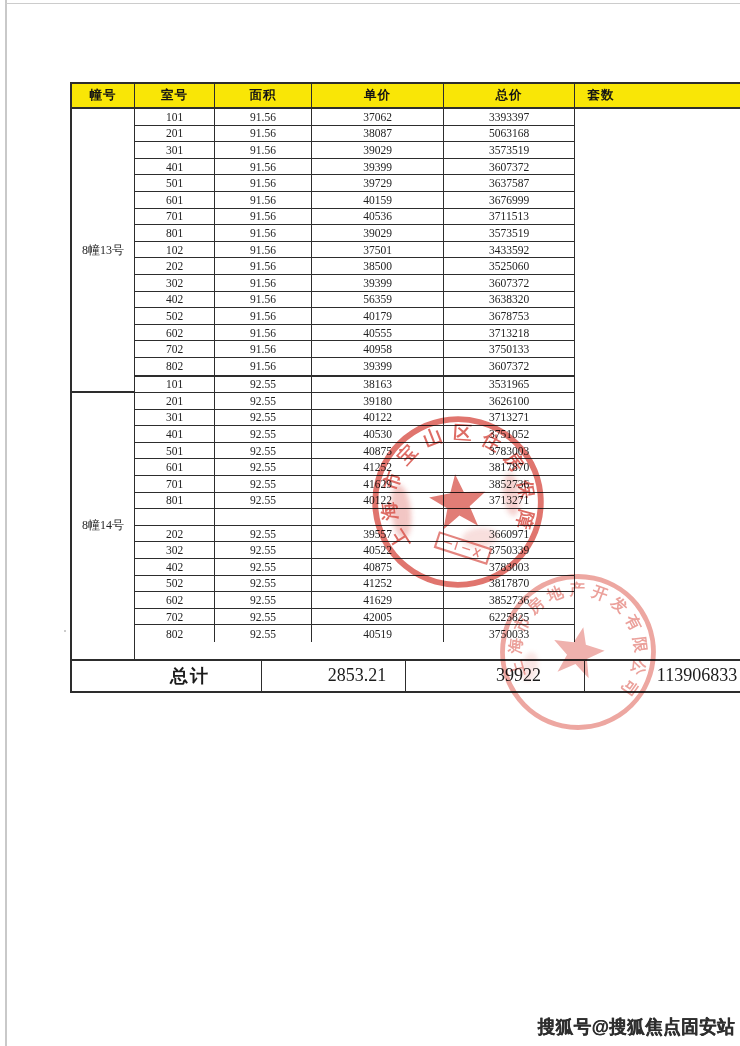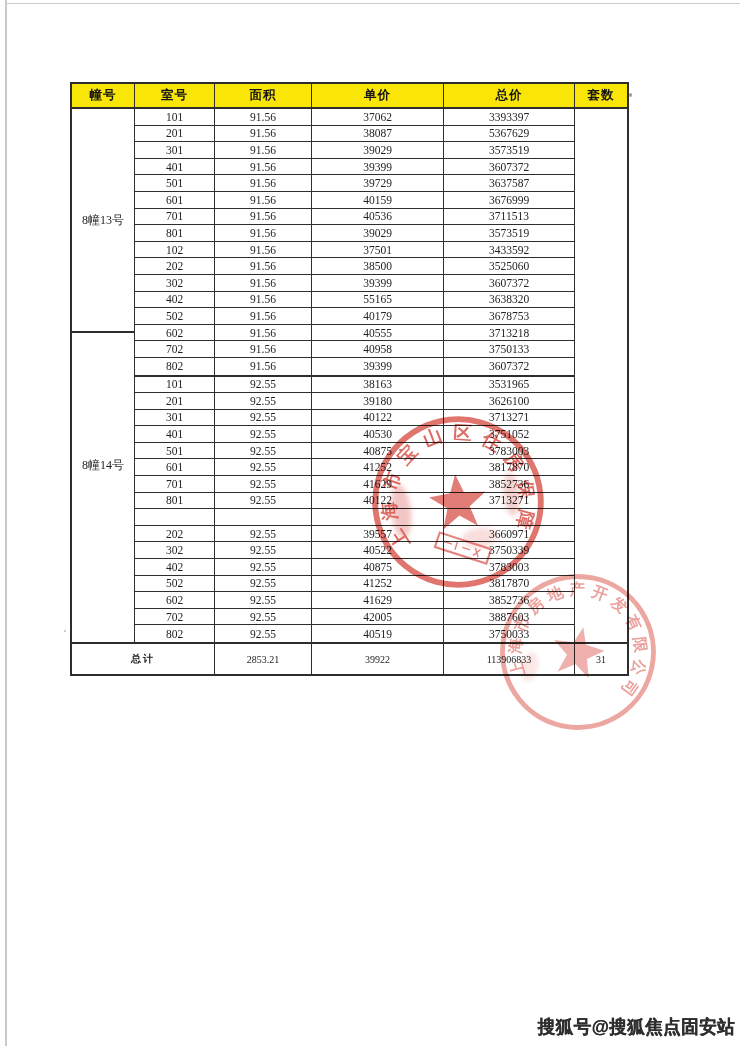--- a/index.html
+++ b/index.html
@@ -28,21 +28,21 @@
     box-sizing:border-box;display:flex;align-items:center;justify-content:center;
     font-weight:bold;font-size:12.5px;color:#141414;border-right:1px solid #2d2d2d;
     letter-spacing:1px;
   }
   .hcell:last-child{border-right:none;}
   .h0{width:63px}.h1{width:80px}.h2{width:97px}.h3{width:132px}.h4{width:131px}.h5{width:52px}
 
   .tbody{display:flex;}
   .col-building{width:63px;box-sizing:border-box;border-right:1px solid #2d2d2d;display:flex;flex-direction:column;}
   .building-cell{box-sizing:border-box;display:flex;align-items:center;justify-content:center;font-size:12px;}
-  .building-cell.sec1{height:224px;border-bottom:2px solid #2d2d2d;}
+  .building-cell.sec1{height:284px;border-bottom:2px solid #2d2d2d;}
   .building-cell.sec2{height:265.6px;}
 
   .col-rooms{width:440px;display:flex;flex-direction:column;}
   .rows-block{display:flex;flex-direction:column;}
   .rows-block.sec2{border-top:2px solid #2d2d2d;}
   .trow{display:flex;height:16.6px;box-sizing:border-box;border-bottom:1px solid #2d2d2d;}
   .rows-block .trow:last-child{border-bottom:none;}
   .tcell{
     box-sizing:border-box;display:flex;align-items:center;justify-content:center;
     font-size:11.5px;color:#222;border-right:1px solid #2d2d2d;
@@ -50,21 +50,21 @@
   .c0{width:80px}.c1{width:97px}.c2{width:132px}.c3{width:131px}
 
   .col-units{width:52px;display:flex;flex-direction:column;}
   .units-cell{box-sizing:border-box;display:flex;align-items:center;justify-content:center;font-size:12.5px;}
   .units-cell.sec1{height:267.6px;border-bottom:2px solid #2d2d2d;}
   .units-cell.sec2{height:265.6px;}
 
   .total-row{display:flex;height:30px;border-top:2px solid #2d2d2d;}
   .total-cell{
     box-sizing:border-box;display:flex;align-items:center;justify-content:center;
-    font-size:10px;color:#1c1c1c;border-right:1px solid #2d2d2d;
+    font-size:18px;color:#1c1c1c;border-right:1px solid #2d2d2d;margin-left:47px;
   }
   .total-cell:last-child{border-right:none;}
   .t0{width:143px;font-weight:600;letter-spacing:2px;}
   .t1{width:97px}.t2{width:132px}.t3{width:131px}.t4{width:52px}
 
   
   .seal{position:absolute;mix-blend-mode:multiply;pointer-events:none;}
   .seal-1{left:368px;top:412px;width:180px;height:180px;opacity:.88;transform:rotate(-6deg);}
   .seal-2{left:496px;top:570px;width:164px;height:164px;opacity:.8;transform:rotate(12deg);}
   .seal svg{width:100%;height:100%;display:block;}
@@ -110,21 +110,21 @@
           <div class="trow">
             <div class="tcell c0">101</div>
             <div class="tcell c1">91.56</div>
             <div class="tcell c2">37062</div>
             <div class="tcell c3">3393397</div>
           </div>
           <div class="trow">
             <div class="tcell c0">201</div>
             <div class="tcell c1">91.56</div>
             <div class="tcell c2">38087</div>
-            <div class="tcell c3">5367629</div>
+            <div class="tcell c3">5063168</div>
           </div>
           <div class="trow">
             <div class="tcell c0">301</div>
             <div class="tcell c1">91.56</div>
             <div class="tcell c2">39029</div>
             <div class="tcell c3">3573519</div>
           </div>
           <div class="trow">
             <div class="tcell c0">401</div>
             <div class="tcell c1">91.56</div>
@@ -169,21 +169,21 @@
           </div>
           <div class="trow">
             <div class="tcell c0">302</div>
             <div class="tcell c1">91.56</div>
             <div class="tcell c2">39399</div>
             <div class="tcell c3">3607372</div>
           </div>
           <div class="trow">
             <div class="tcell c0">402</div>
             <div class="tcell c1">91.56</div>
-            <div class="tcell c2">55165</div>
+            <div class="tcell c2">56359</div>
             <div class="tcell c3">3638320</div>
           </div>
           <div class="trow">
             <div class="tcell c0">502</div>
             <div class="tcell c1">91.56</div>
             <div class="tcell c2">40179</div>
             <div class="tcell c3">3678753</div>
           </div>
           <div class="trow">
             <div class="tcell c0">602</div>
@@ -286,21 +286,21 @@
           <div class="trow">
             <div class="tcell c0">602</div>
             <div class="tcell c1">92.55</div>
             <div class="tcell c2">41629</div>
             <div class="tcell c3">3852736</div>
           </div>
           <div class="trow">
             <div class="tcell c0">702</div>
             <div class="tcell c1">92.55</div>
             <div class="tcell c2">42005</div>
-            <div class="tcell c3">3887603</div>
+            <div class="tcell c3">6225825</div>
           </div>
           <div class="trow">
             <div class="tcell c0">802</div>
             <div class="tcell c1">92.55</div>
             <div class="tcell c2">40519</div>
             <div class="tcell c3">3750033</div>
           </div>
         </div>
     </div>
 

